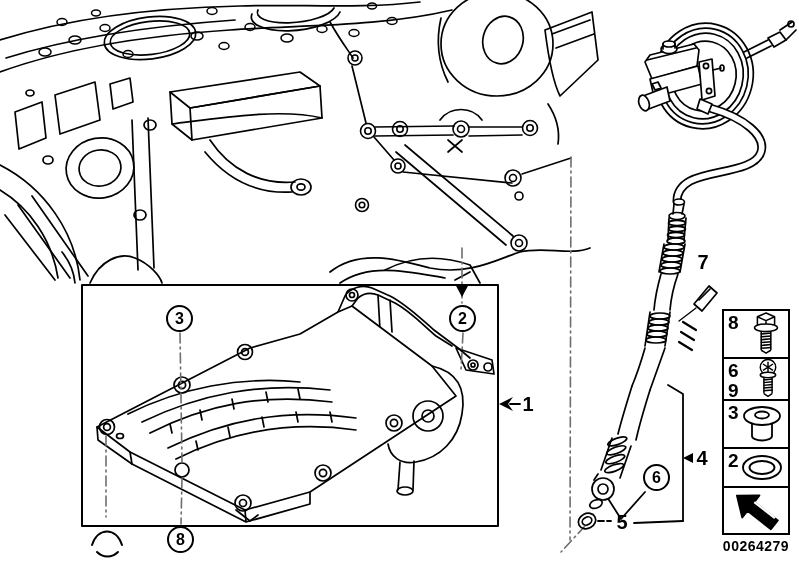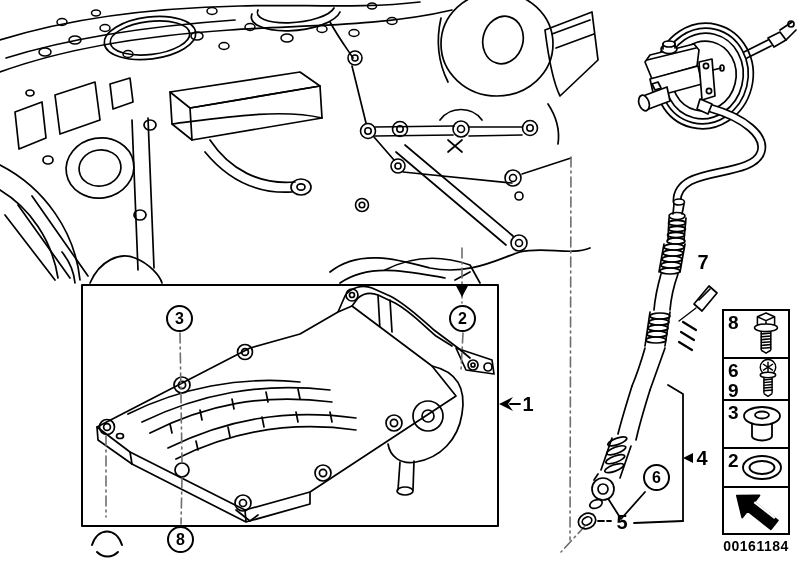--- a/index.html
+++ b/index.html
@@ -399,15 +399,15 @@
     <div class="legend-row" style="height:45px;justify-content:center;padding-right:0;">
       <svg class="legend-icon" width="58" height="41" viewBox="0 0 58 44">
         <g transform="rotate(38 29 22)">
           <polygon points="3,22 22,7 22,16 54,16 54,28 22,28 22,37" fill="#000" stroke="#000" stroke-width="2" stroke-linejoin="round"></polygon>
           <path d="M22,16 L50,16" stroke="#fff" stroke-width="2.4"></path>
         </g>
       </svg>
     </div>
   </div>
 
-  <div id="plate-number">00161184</div>
+  <div id="plate-number">00264279</div>
 
 </div>
 
 </body></html>

